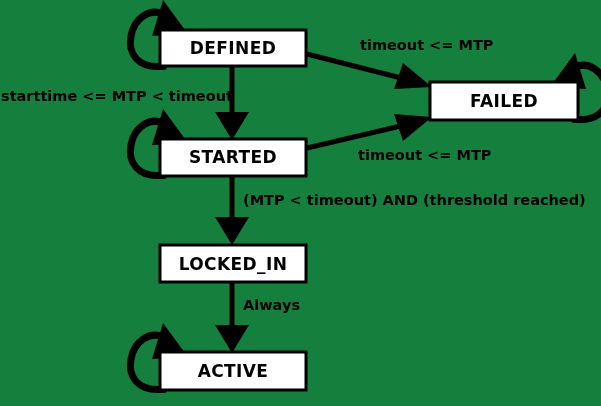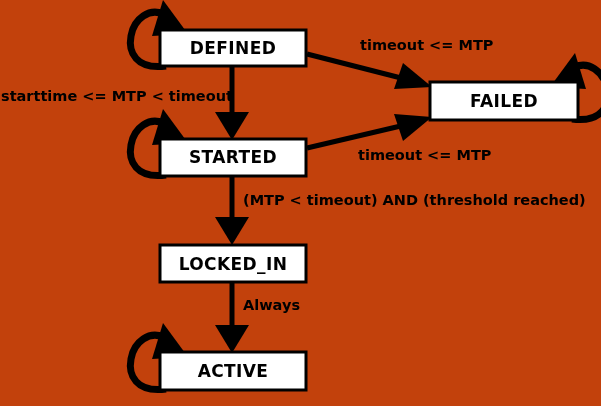--- a/index.html
+++ b/index.html
@@ -7,21 +7,21 @@
     padding: 0;
     background: #ffffff;
   }
   body {
     font-family: "DejaVu Sans", sans-serif;
   }
   #diagram-root {
     position: relative;
     width: 601px;
     height: 406px;
-    background: #c2410c;
+    background: #15803d;
     overflow: hidden;
   }
   svg.canvas {
     display: block;
     width: 601px;
     height: 406px;
   }
   .state-box-rect {
     fill: #ffffff;
     stroke: #000000;

